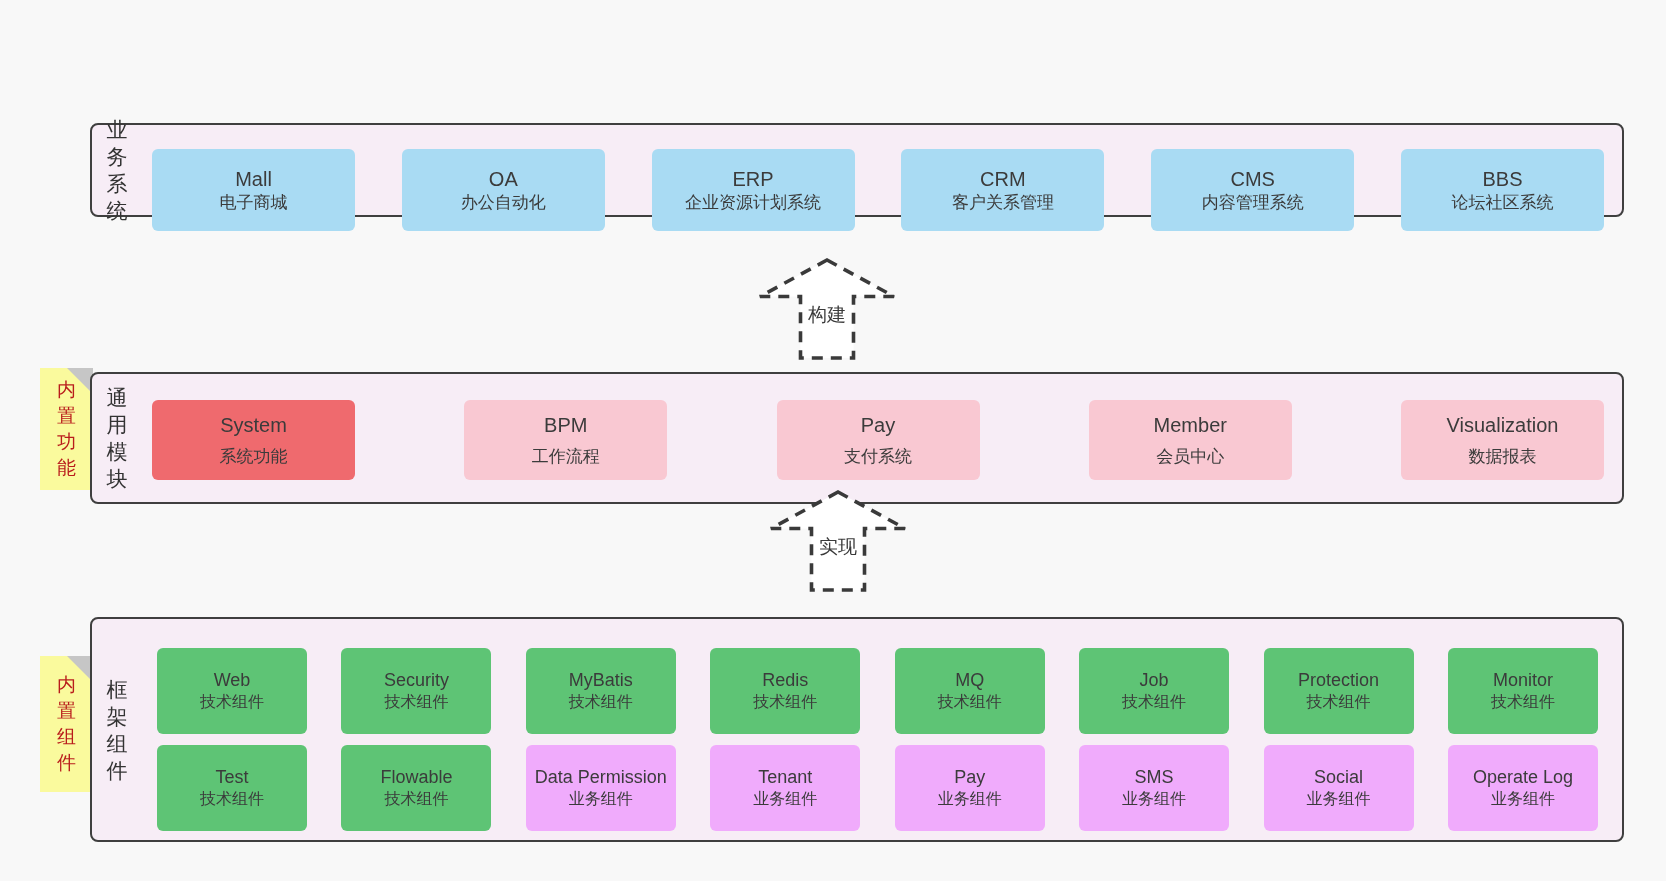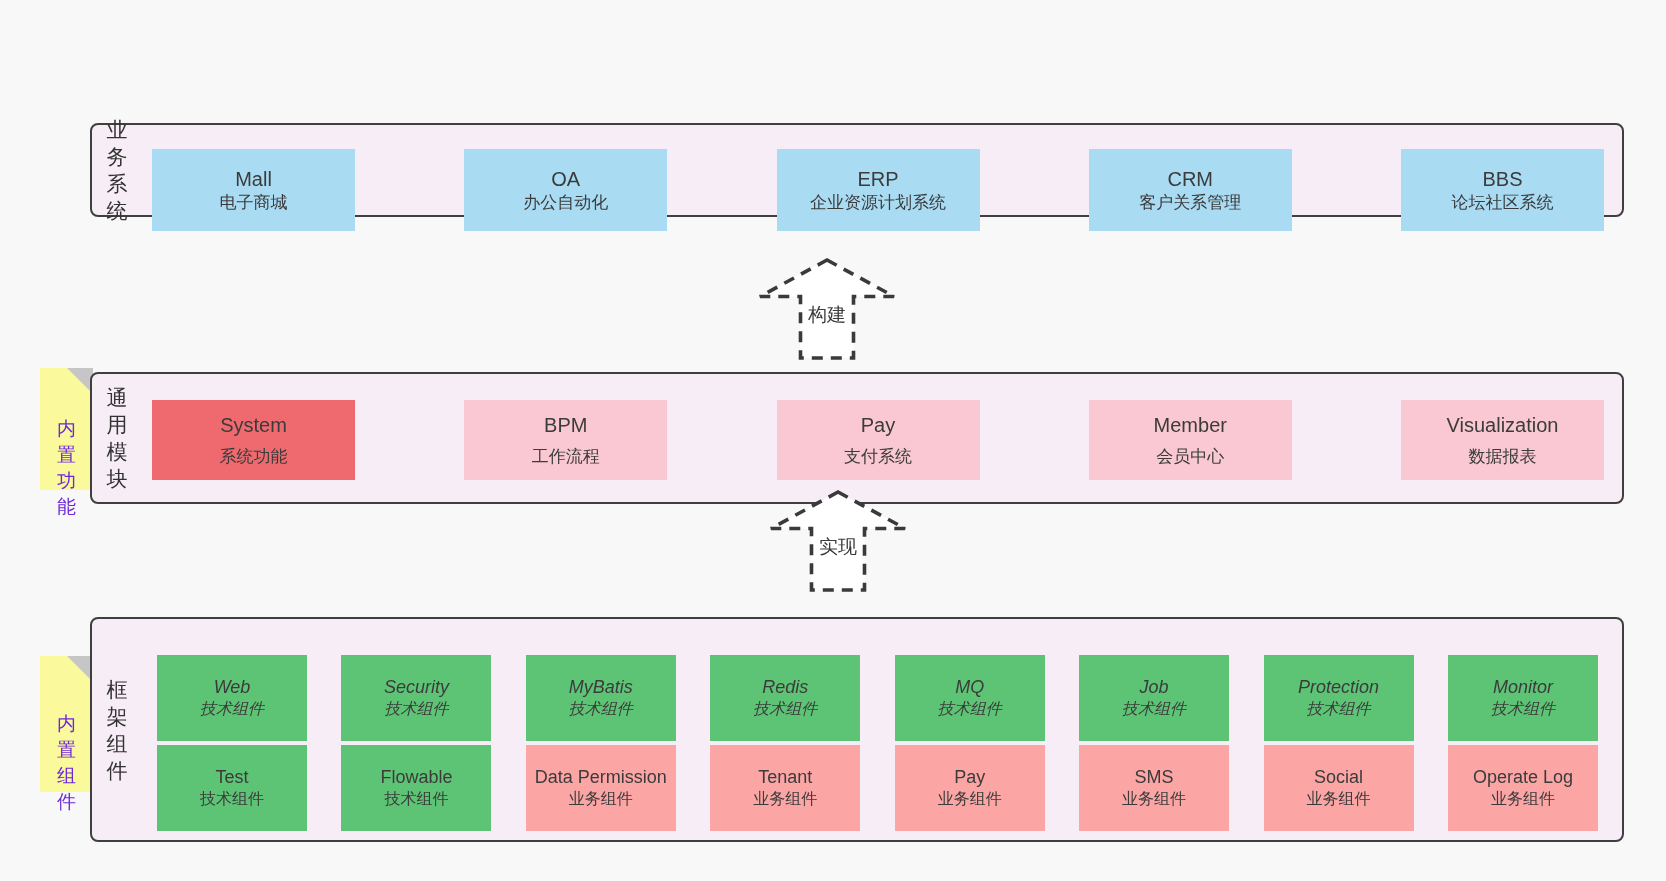--- a/index.html
+++ b/index.html
@@ -18,54 +18,54 @@
 
   .side-label {
     position:absolute; left:13px; top:50%; transform:translateY(-50%);
     width:24px; font-size:21px; line-height:27px; text-align:center;
     word-break:break-all; color:#333;
   }
 
   .row { position:absolute; display:flex; justify-content:space-between; }
   .row-6 { left:60px; right:18px; top:24px; }
   .layer-middle .row-6 { top:26px; }
-  .row-b1 { left:65px; right:24px; top:36px;font-style:italic; }
+  .row-b1 { left:65px; right:24px; top:29px; }
   .row-b2 { left:65px; right:24px; top:126px;gap:28px; }
 
   .box {
-    width:203px; height:82px; border-radius:0;
+    width:203px; height:82px; border-radius:6px;
     display:flex; flex-direction:column; justify-content:center; align-items:center;
     text-align:center; color:#3b3b3b;
   }
   .layer-middle .box { height:80px;gap:8px; }
   .layer-bottom .box { width:150px; height:86px; }
   .box .title { font-size:20px; line-height:1.32; }
   .box .sub   { font-size:17px; line-height:1.32; }
   .layer-bottom .box .title { font-size:18px; line-height:1.25; }
   .layer-bottom .box .sub   { font-size:16px; line-height:1.35; }
 
   .v-blue        { background:#a9dbf3; }
   .v-red         { background:#ef6a6e; }
   .v-pink        { background:#f9c8d2; }
   .v-green       { background:#5ec475; }
-  .v-green-light { background:#fca5a5; }
+  .v-green-light { background:#f0abfc; }
 
   .note {
     position:absolute; left:40px; width:53px; background:#fafa9d; z-index:0;
   }
   .note-1 { top:368px; height:122px; }
   .note-2 { top:656px; height:136px; }
   .note .fold {
     position:absolute; top:0; right:0; width:26px; height:26px;
     background:#c6c6c6; clip-path:polygon(0 0,100% 0,100% 100%);
   }
   .note .note-text {
     position:absolute; left:50%; top:50%; transform:translate(-50%,-50%);
     width:20px; font-size:19px; line-height:26px; text-align:center;
-    word-break:break-all; color:#6d28d9;margin-top:39px;
+    word-break:break-all; color:#b91c1c;
   }
 
   .arrow { position:absolute; width:140px; height:104px; z-index:2; }
   .arrow-1 { left:757px; top:257px; }
   .arrow-2 { left:768px; top:489px; }
   .arrow svg { display:block; }
   .arrow text { font-family:"Liberation Sans","DejaVu Sans",sans-serif; }
 </style>
 </head>
 <body>
@@ -95,20 +95,24 @@
       </div>
       <div class="box v-blue">
         <div class="title">ERP</div>
         <div class="sub">企业资源计划系统</div>
       </div>
       <div class="box v-blue">
         <div class="title">CRM</div>
         <div class="sub">客户关系管理</div>
       </div>
       <div class="box v-blue">
+        <div class="title">CMS</div>
+        <div class="sub">内容管理系统</div>
+      </div>
+      <div class="box v-blue">
         <div class="title">BBS</div>
         <div class="sub">论坛社区系统</div>
       </div>
     </div>
   </div>
 
   <div class="arrow arrow-1">
     <svg width="140" height="104" viewBox="0 0 140 104">
       <path d="M70 3 L137 39.5 L96.5 39.5 L96.5 101 L43.5 101 L43.5 39.5 L3 39.5 Z" fill="#ffffff" stroke="#3a3a3a" stroke-width="3.6" stroke-dasharray="11 8"></path>
       <text x="70" y="64" text-anchor="middle" font-size="19" fill="#3a3a3a">构建</text>

